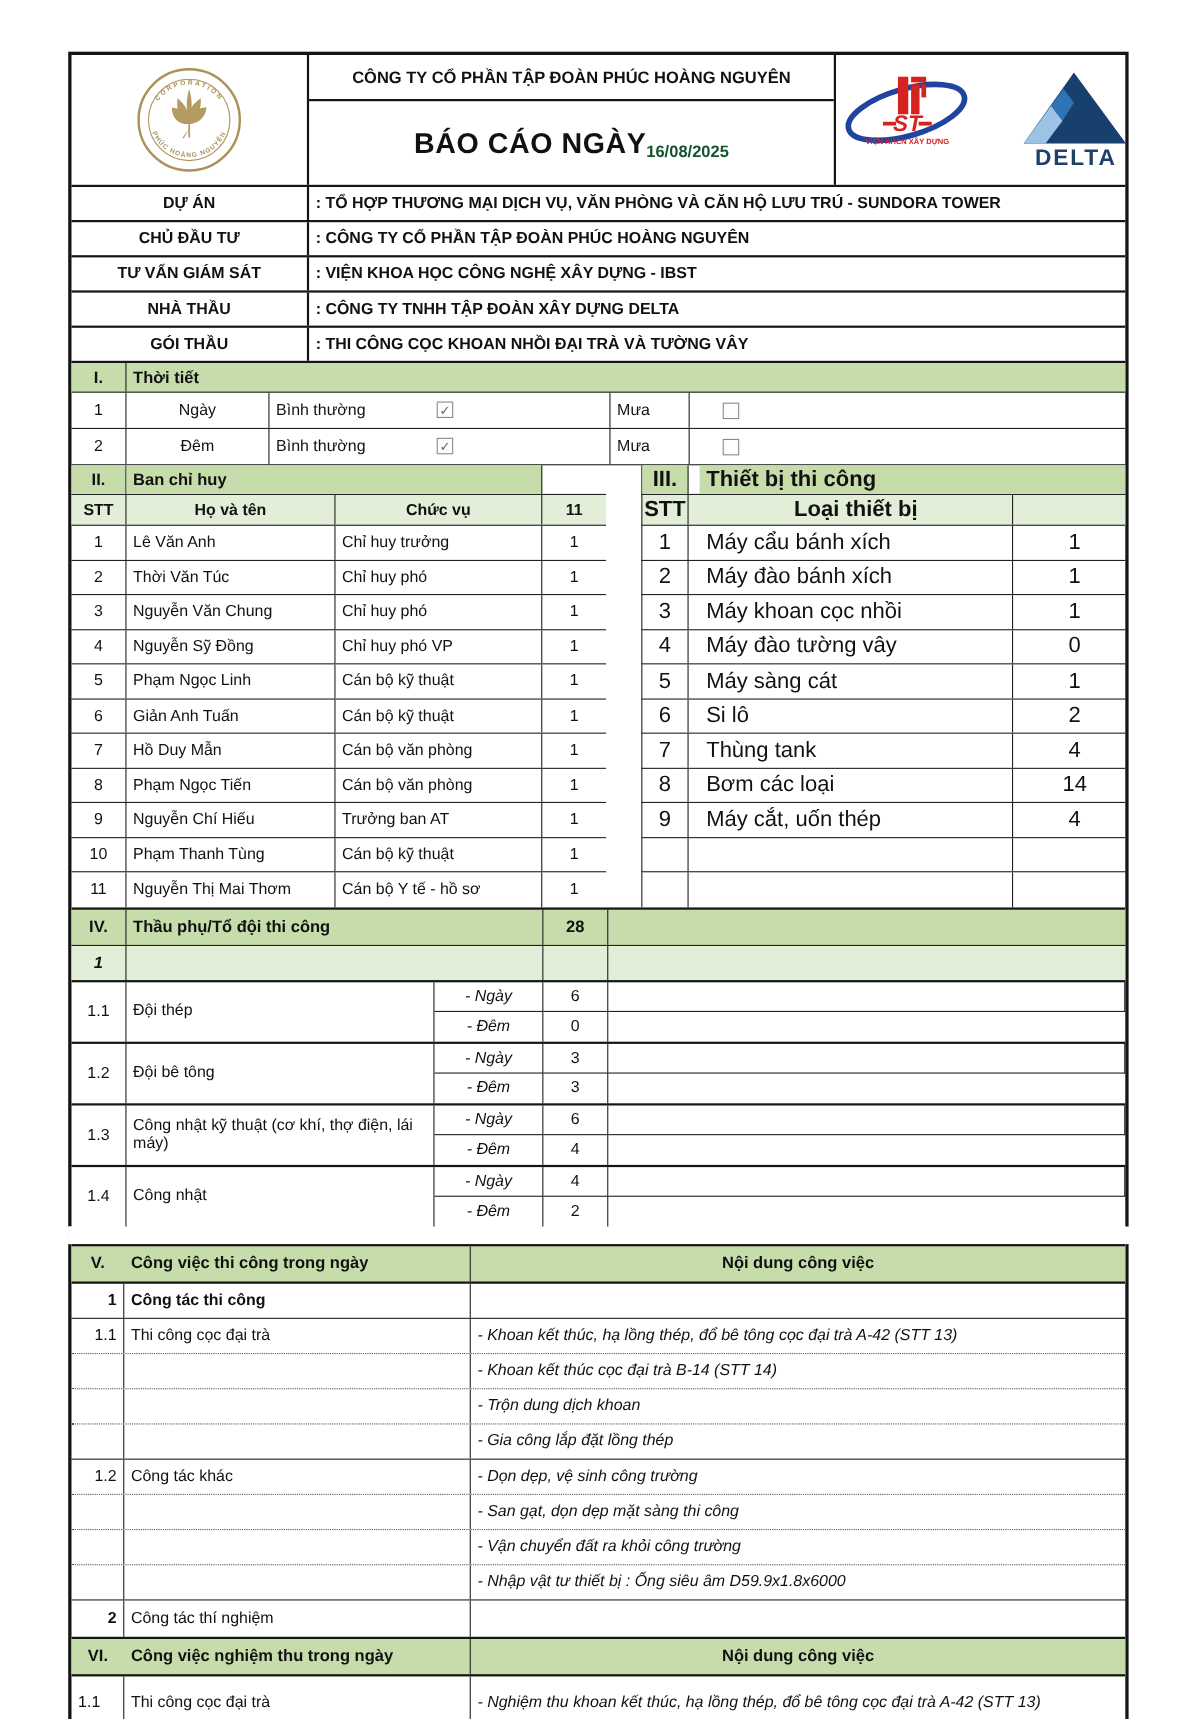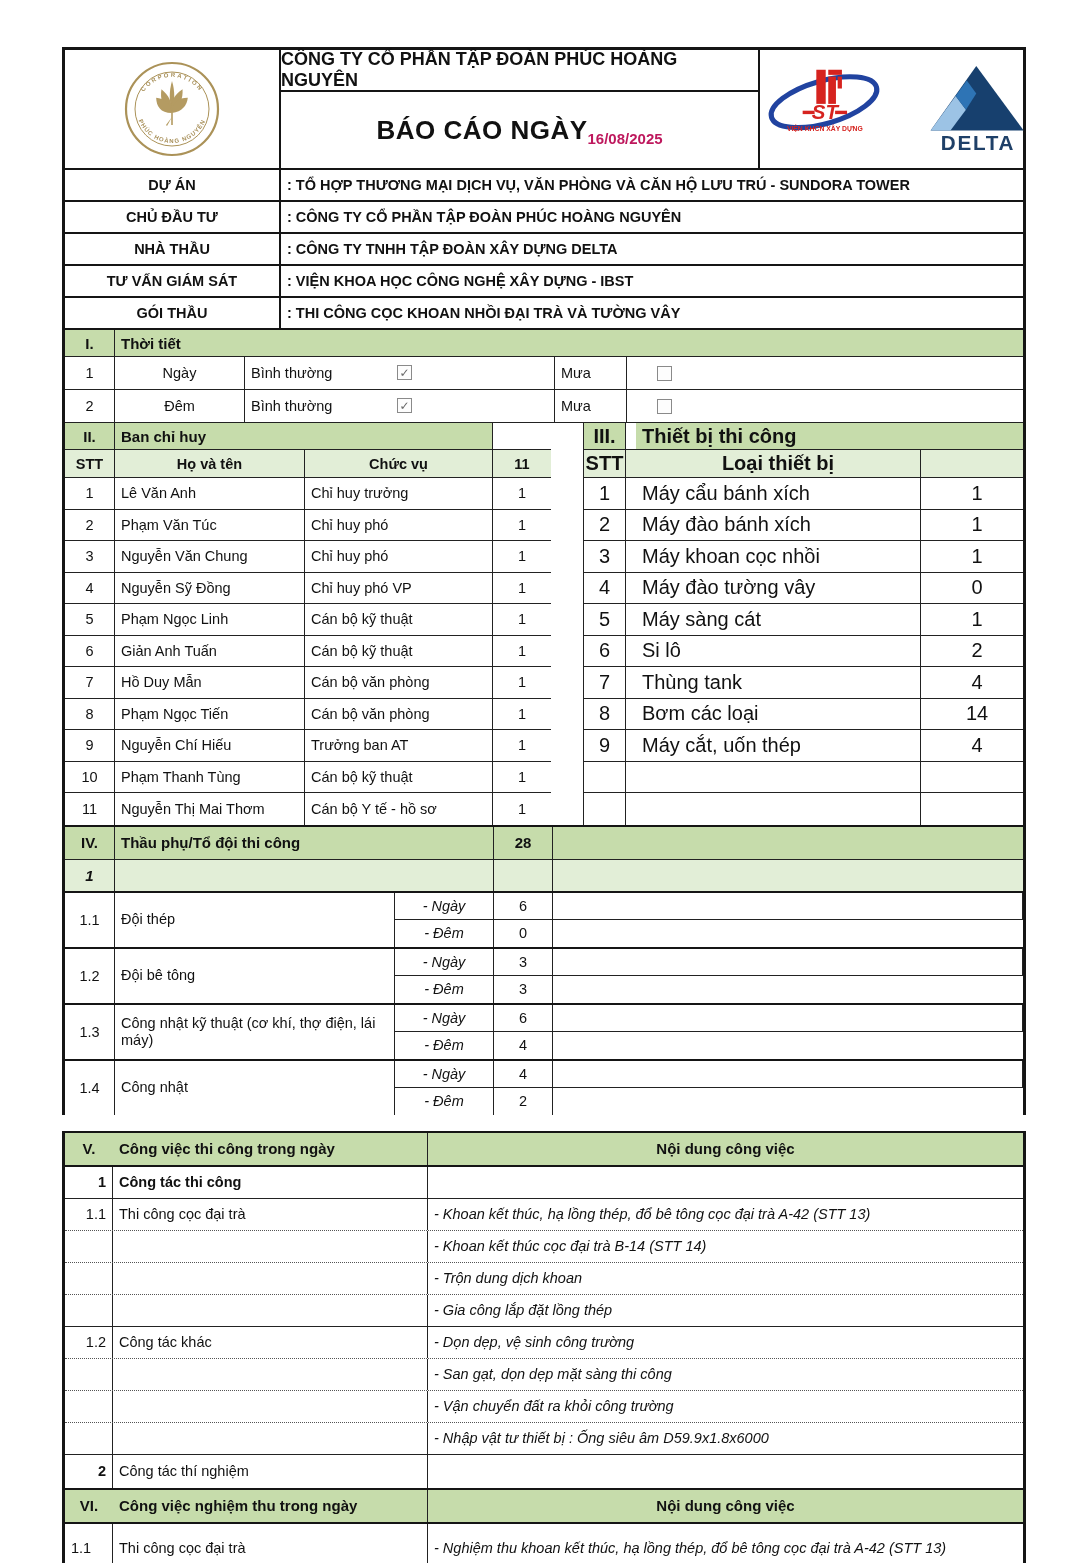--- a/index.html
+++ b/index.html
@@ -13,24 +13,24 @@
   .bold{font-weight:bold;}
   .ital{font-style:italic;}
   .green{background:#c6dcab;}
   .lgreen{background:#e2eed7;}
   .b1{border-bottom:1px solid #222;}
   .bdot{border-bottom:1px dotted #555;}
   
   .hdr{display:grid;grid-template-columns:216px 479px 1fr;height:120px;border-bottom:2px solid #151515;box-sizing:border-box;}
   .hdr-logo-cell{display:flex;align-items:center;justify-content:center;border-right:2px solid #151515;}
   .hdr-center{display:flex;flex-direction:column;border-right:2px solid #151515;}
-  .hdr-company{height:40px;display:flex;align-items:center;justify-content:center;font-weight:bold;font-size:18px;border-bottom:2px solid #151515;}
+  .hdr-company{height:40px;display:flex;align-items:center;justify-content:center;font-weight:bold;font-size:15px;border-bottom:2px solid #151515;}
   .hdr-title-wrap{flex:1;display:flex;flex-direction:row;align-items:center;justify-content:center;}
   .hdr-title{font-size:26px;font-weight:bold;letter-spacing:.5px;}
-  .hdr-date{font-size:15px;font-weight:bold;color:#be185d;margin-top:16px;}
+  .hdr-date{font-size:15px;font-weight:bold;color:#14532d;margin-top:16px;}
   .hdr-logos{display:flex;align-items:center;justify-content:center;gap:34px;}
   
   .info-row{display:grid;grid-template-columns:216px 1fr;height:30px;border-bottom:2px solid #151515;}
   .info-label{display:flex;align-items:center;justify-content:center;font-weight:bold;font-size:14.5px;border-right:2px solid #151515;box-sizing:border-box;}
   .info-value{display:flex;align-items:center;font-weight:bold;font-size:14.5px;padding-left:6px;white-space:nowrap;overflow:hidden;}
   
   .s1h{display:grid;grid-template-columns:50px 1fr;height:26px;font-size:15px;border-bottom:1px solid #222;}
   .wrow{display:grid;grid-template-columns:50px 130px 310px 72px 1fr;height:32px;font-size:14.5px;border-bottom:1px solid #222;}
   .wrow:last-of-type{border-bottom:2px solid #151515;}
   .cb{width:15px;height:15px;border:1.5px solid #8a8a8a;background:#fdfdfd;display:inline-flex;align-items:center;justify-content:center;box-sizing:border-box;}
@@ -134,26 +134,26 @@
   <div>
     <div class="info-row">
       <div class="info-label">DỰ ÁN</div>
       <div class="info-value">: TỔ HỢP THƯƠNG MẠI DỊCH VỤ, VĂN PHÒNG VÀ CĂN HỘ LƯU TRÚ - SUNDORA TOWER</div>
     </div>
     <div class="info-row">
       <div class="info-label">CHỦ ĐẦU TƯ</div>
       <div class="info-value">: CÔNG TY CỔ PHẦN TẬP ĐOÀN PHÚC HOÀNG NGUYÊN</div>
     </div>
     <div class="info-row">
+      <div class="info-label">TƯ VẤN GIÁM SÁT</div>
+      <div class="info-value">: VIỆN KHOA HỌC CÔNG NGHỆ XÂY DỰNG - IBST</div>
+    </div>
+    <div class="info-row">
       <div class="info-label">NHÀ THẦU</div>
       <div class="info-value">: CÔNG TY TNHH TẬP ĐOÀN XÂY DỰNG DELTA</div>
-    </div>
-    <div class="info-row">
-      <div class="info-label">TƯ VẤN GIÁM SÁT</div>
-      <div class="info-value">: VIỆN KHOA HỌC CÔNG NGHỆ XÂY DỰNG - IBST</div>
     </div>
     <div class="info-row">
       <div class="info-label">GÓI THẦU</div>
       <div class="info-value">: THI CÔNG CỌC KHOAN NHỒI ĐẠI TRÀ VÀ TƯỜNG VÂY</div>
     </div>
   </div>
 
   <div class="s1h green bold">
     <div class="cell ctr">I.</div>
     <div class="cell">Thời tiết</div>
@@ -205,21 +205,21 @@
         <div class="cell ctr">11</div>
       </div>
       <div class="grid lrow">
           <div class="cell ctr">1</div>
           <div class="cell">Lê Văn Anh</div>
           <div class="cell">Chỉ huy trưởng</div>
           <div class="cell ctr">1</div>
         </div>
       <div class="grid lrow">
           <div class="cell ctr">2</div>
-          <div class="cell">Phạm Văn Túc</div>
+          <div class="cell">Thời Văn Túc</div>
           <div class="cell">Chỉ huy phó</div>
           <div class="cell ctr">1</div>
         </div>
       <div class="grid lrow">
           <div class="cell ctr">3</div>
           <div class="cell">Nguyễn Văn Chung</div>
           <div class="cell">Chỉ huy phó</div>
           <div class="cell ctr">1</div>
         </div>
       <div class="grid lrow">

